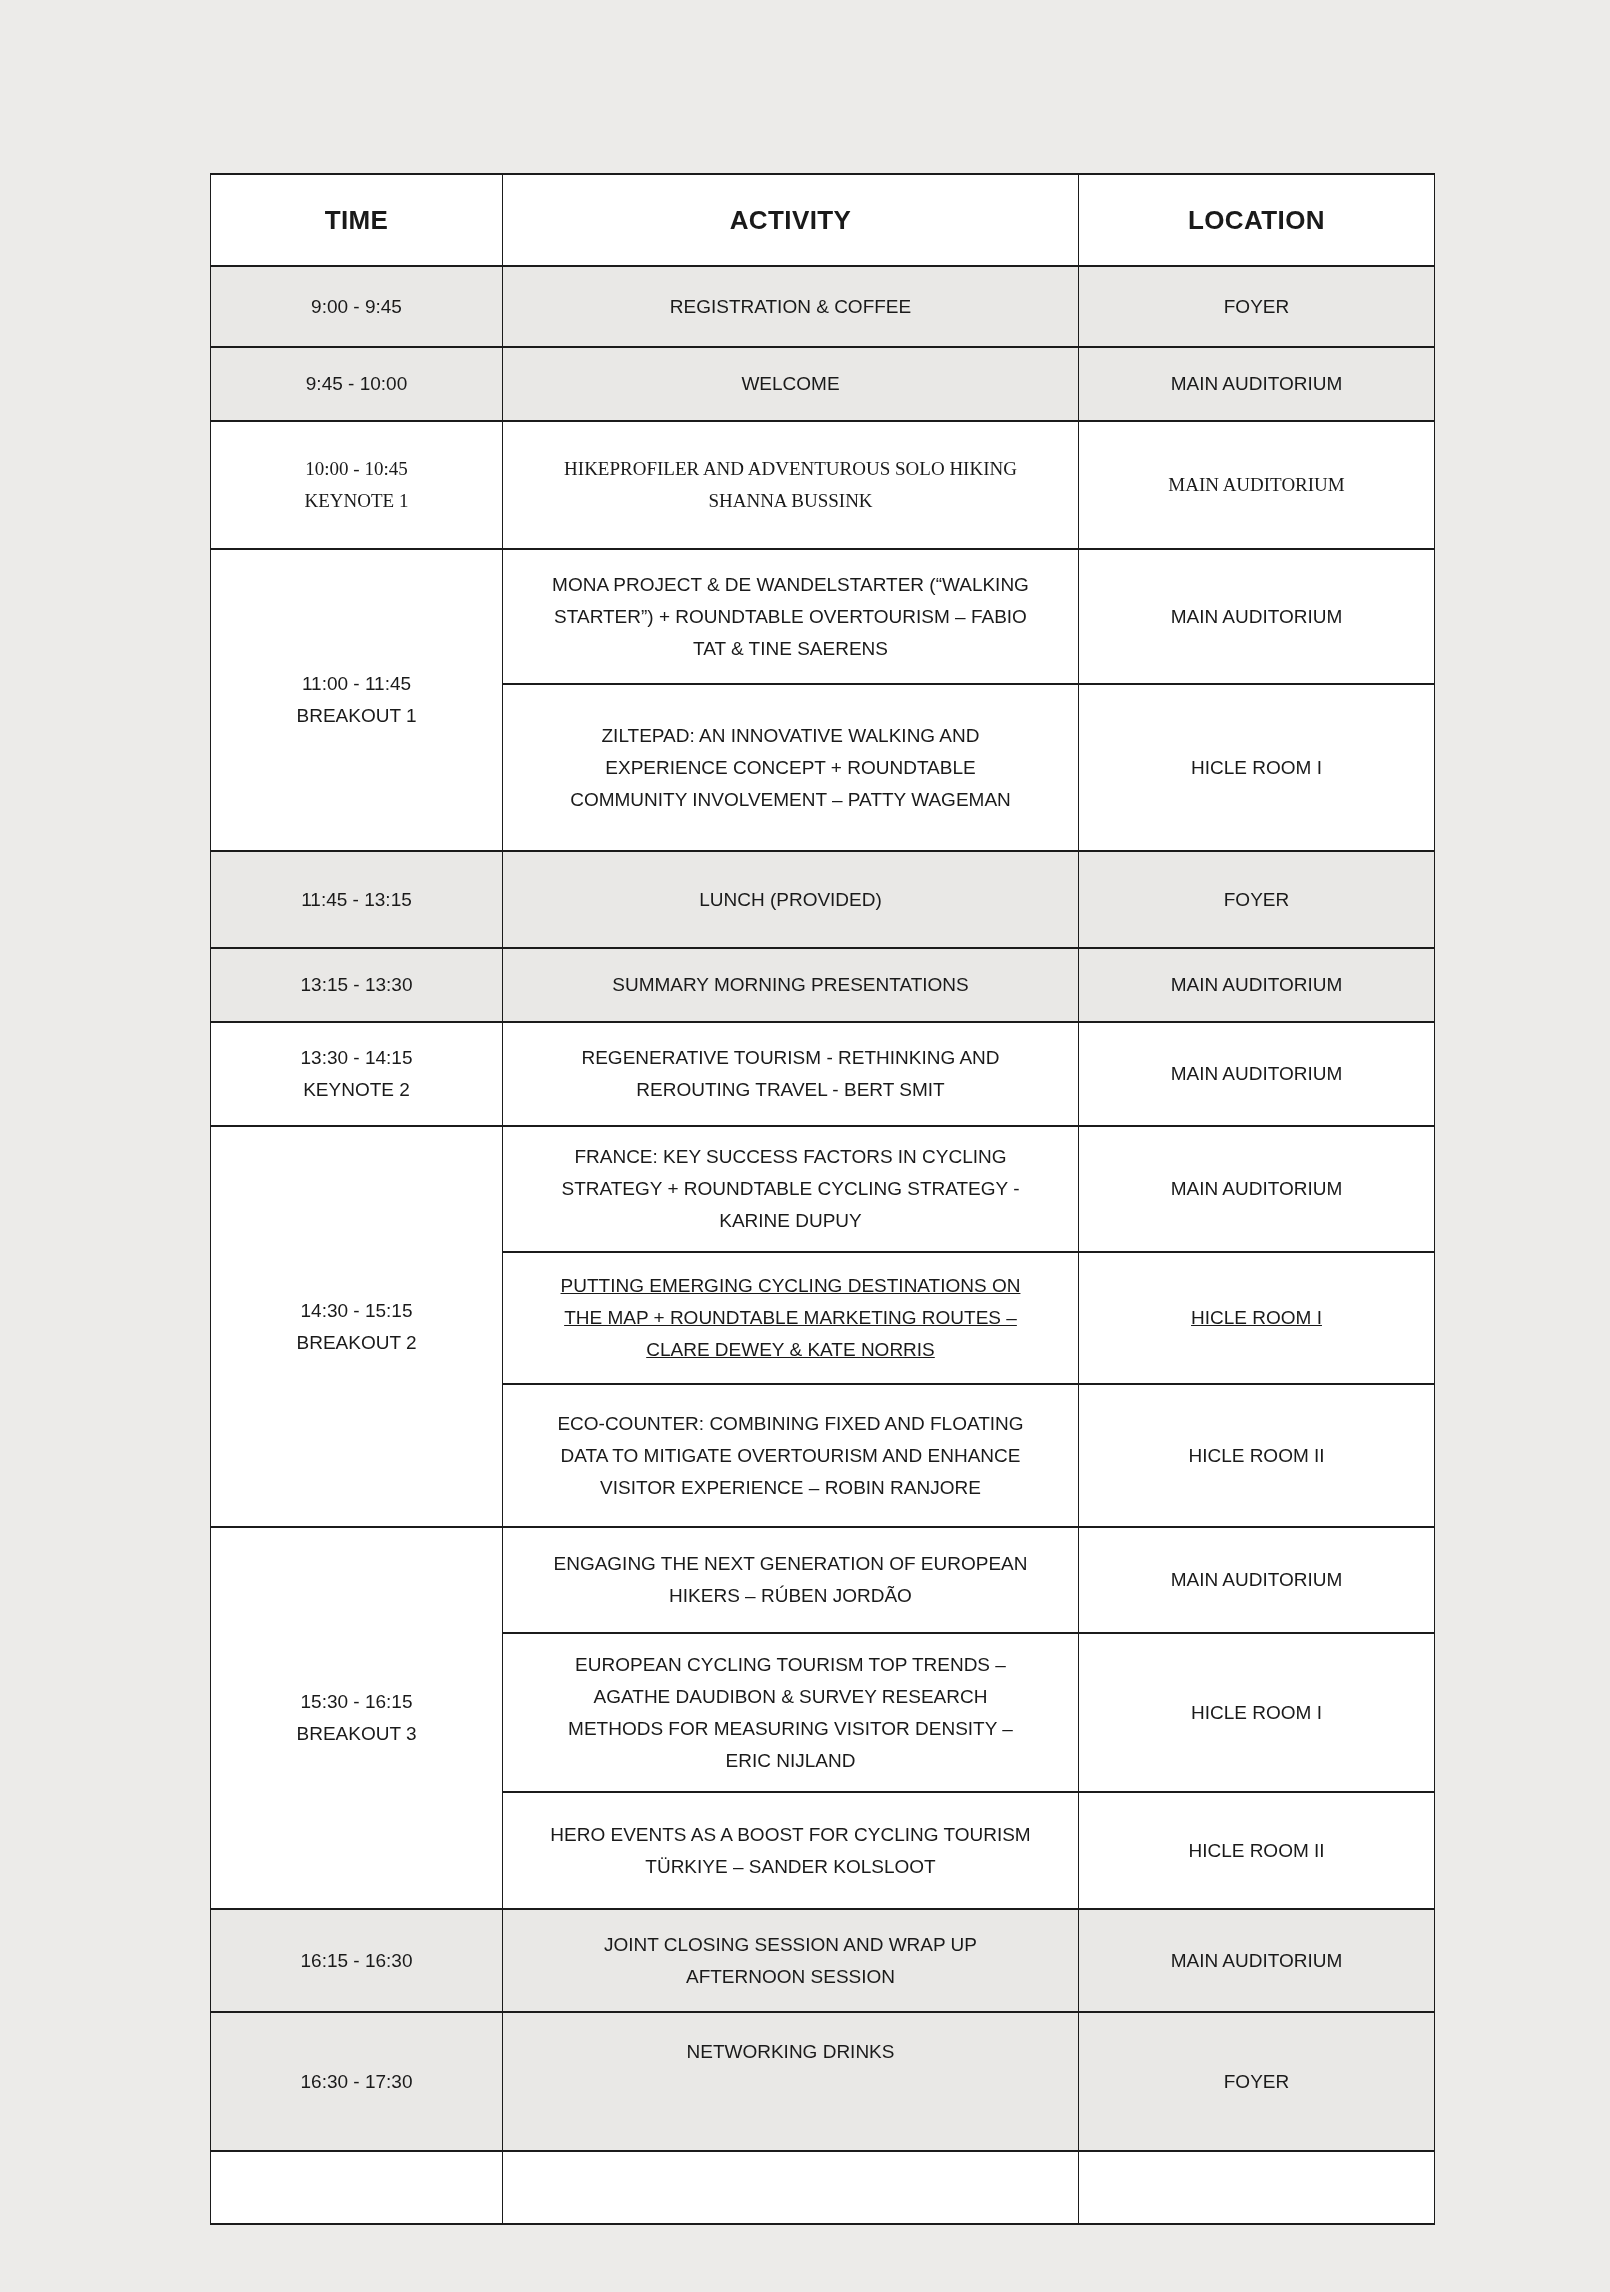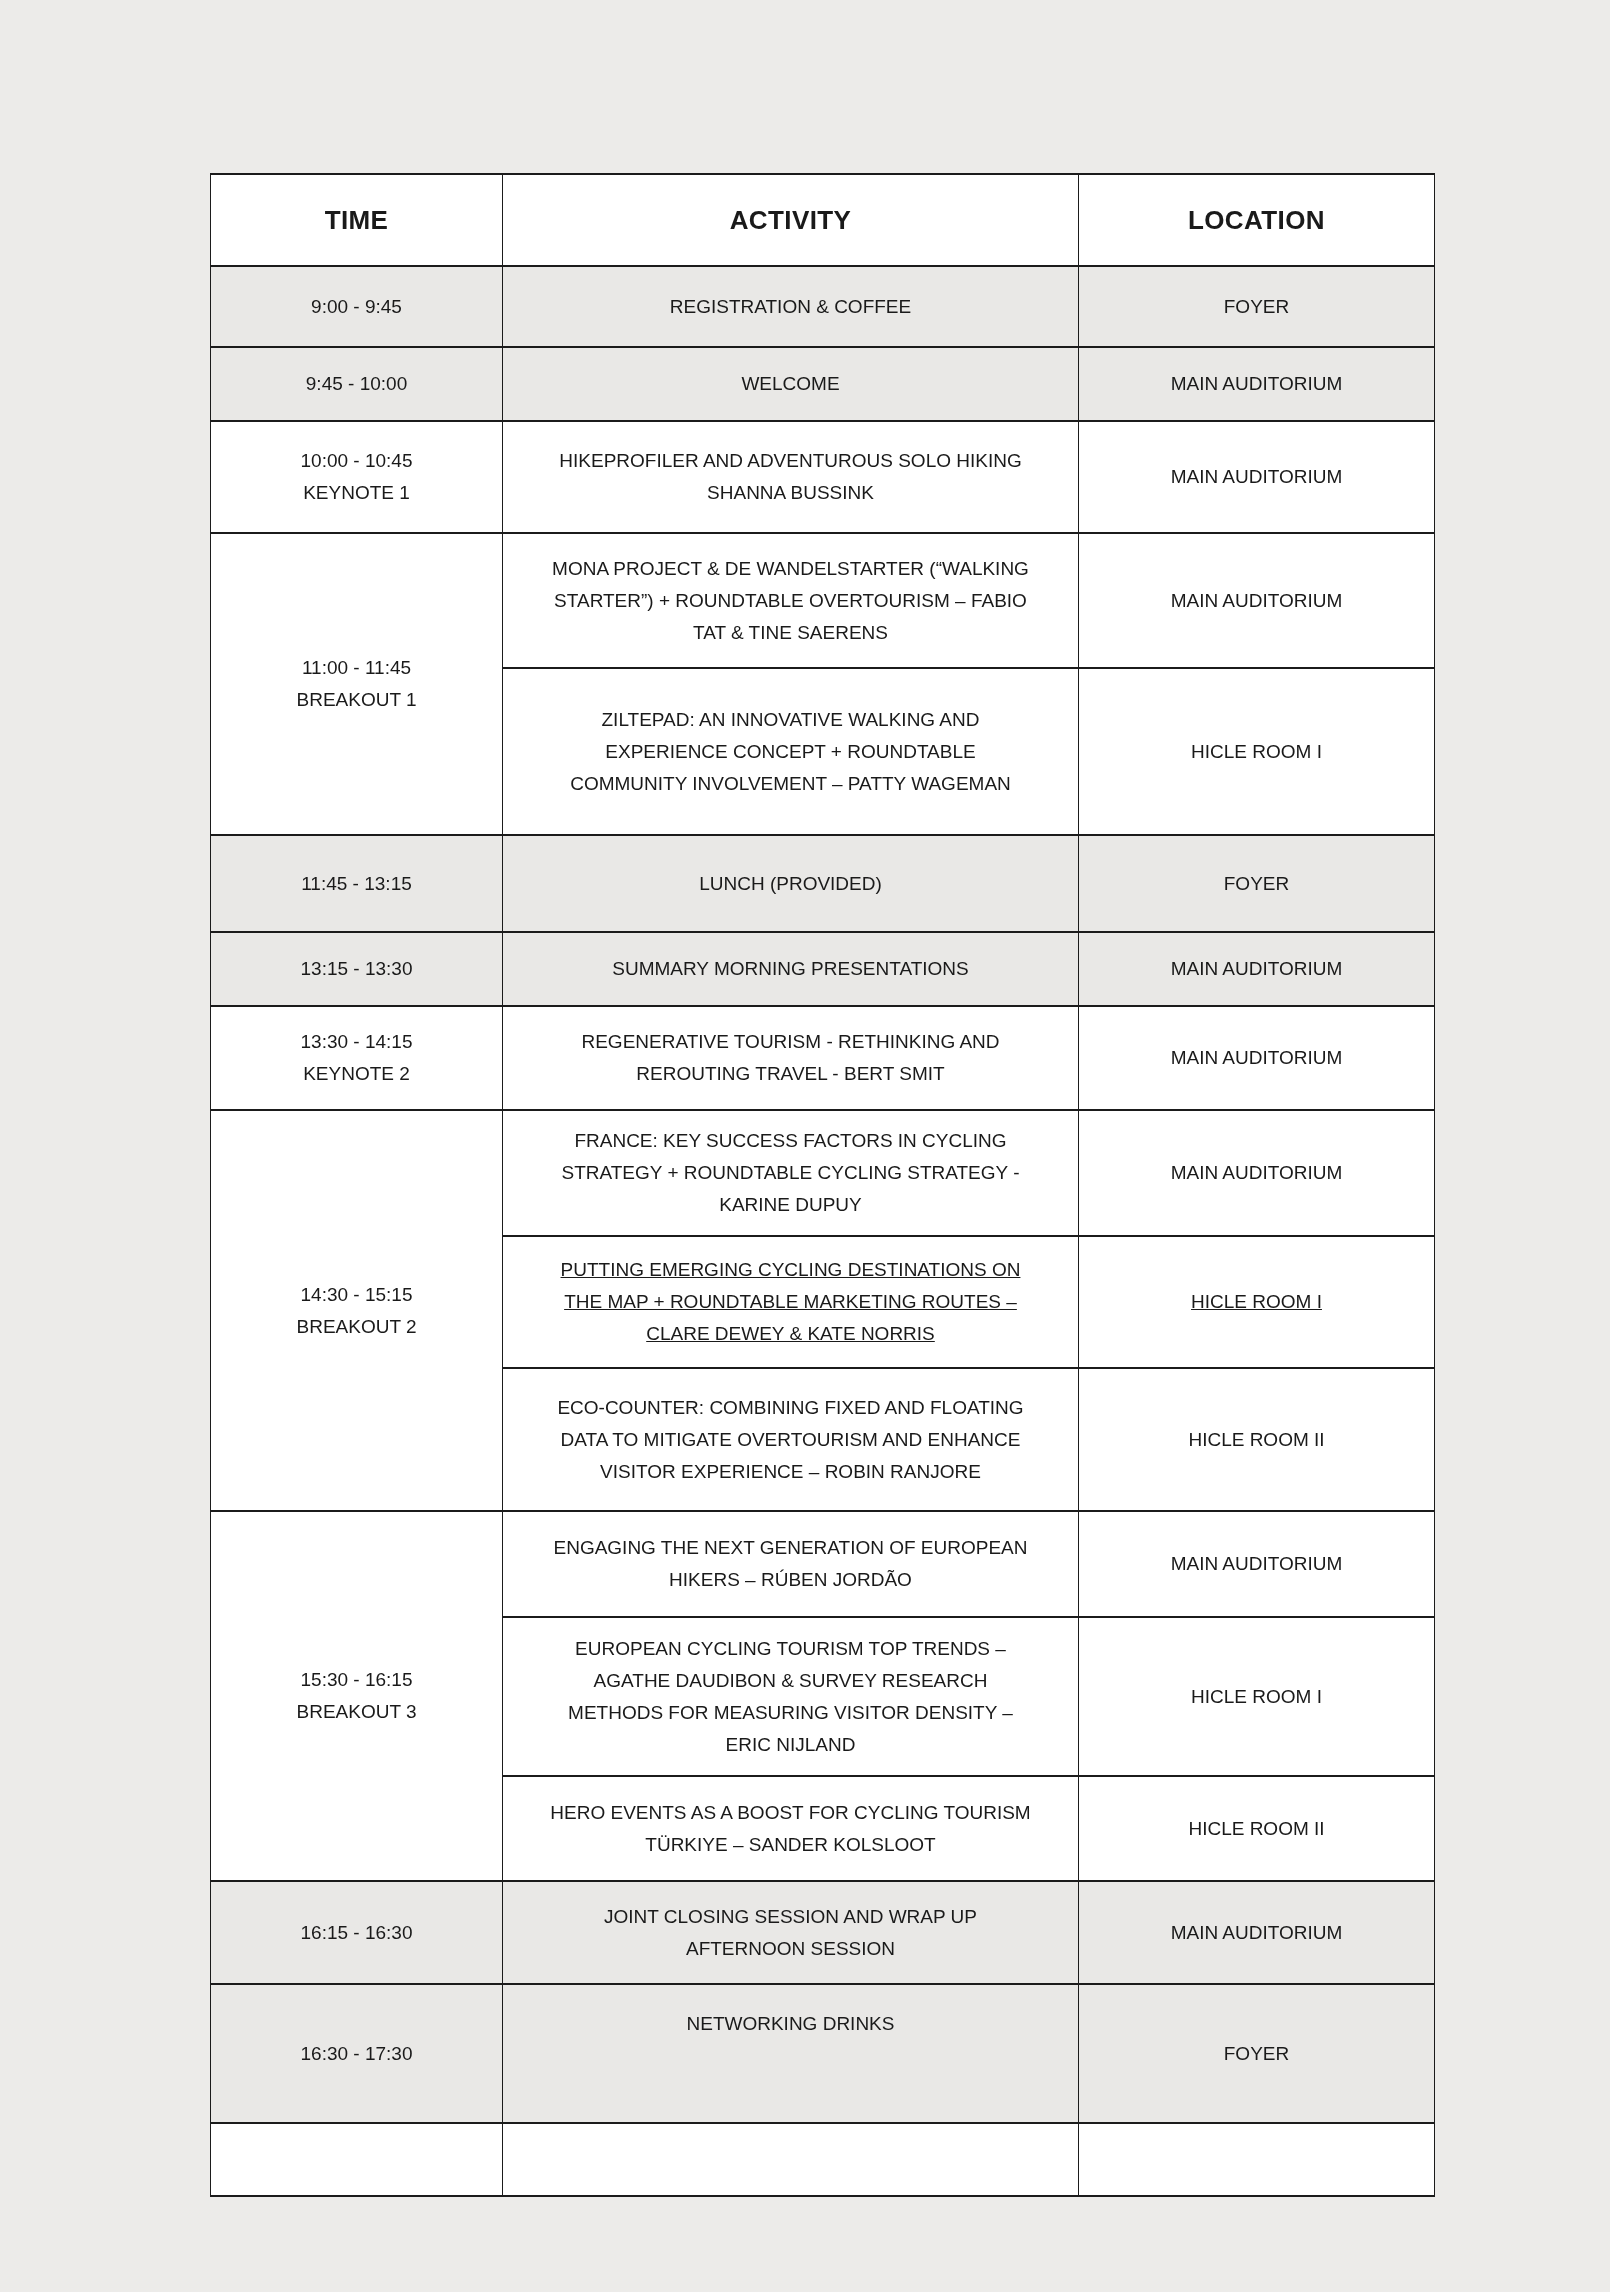--- a/index.html
+++ b/index.html
@@ -72,21 +72,21 @@
     <tr style="height: 81px;">
           <td class="col-time shaded">9:00 - 9:45</td>
           <td class="col-activity shaded">REGISTRATION &amp; COFFEE</td>
           <td class="col-location shaded">FOYER</td>
         </tr>
         <tr style="height: 74px;">
           <td class="col-time shaded">9:45 - 10:00</td>
           <td class="col-activity shaded">WELCOME</td>
           <td class="col-location shaded">MAIN AUDITORIUM</td>
         </tr>
-        <tr style="height: 112px;">
+        <tr style="height: 128px; font-family: Liberation Serif, serif;">
           <td class="col-time">10:00 - 10:45
 KEYNOTE 1</td>
           <td class="col-activity">HIKEPROFILER AND ADVENTUROUS SOLO HIKING
 SHANNA BUSSINK</td>
           <td class="col-location">MAIN AUDITORIUM</td>
         </tr>
         <tr style="height: 135px;">
           <td class="col-time" rowspan="2">11:00 - 11:45
 BREAKOUT 1</td>
           <td class="col-activity">MONA PROJECT &amp; DE WANDELSTARTER (“WALKING
@@ -144,21 +144,21 @@
 HIKERS – RÚBEN JORDÃO</td>
           <td class="col-location">MAIN AUDITORIUM</td>
         </tr>
         <tr style="height: 159px;">
           <td class="col-activity">EUROPEAN CYCLING TOURISM TOP TRENDS –
 AGATHE DAUDIBON &amp; SURVEY RESEARCH
 METHODS FOR MEASURING VISITOR DENSITY –
 ERIC NIJLAND</td>
           <td class="col-location">HICLE ROOM I</td>
         </tr>
-        <tr style="height: 105px;">
+        <tr style="height: 117px;">
           <td class="col-activity">HERO EVENTS AS A BOOST FOR CYCLING TOURISM
 TÜRKIYE – SANDER KOLSLOOT</td>
           <td class="col-location">HICLE ROOM II</td>
         </tr>
         <tr style="height: 103px;">
           <td class="col-time shaded">16:15 - 16:30</td>
           <td class="col-activity shaded">JOINT CLOSING SESSION AND WRAP UP
 AFTERNOON SESSION</td>
           <td class="col-location shaded">MAIN AUDITORIUM</td>
         </tr>

